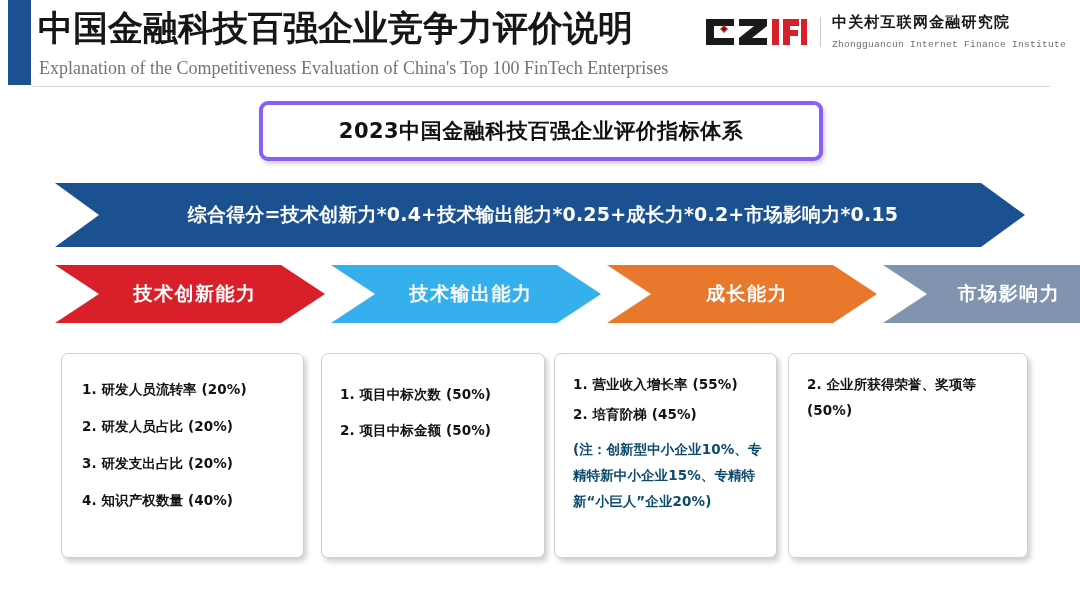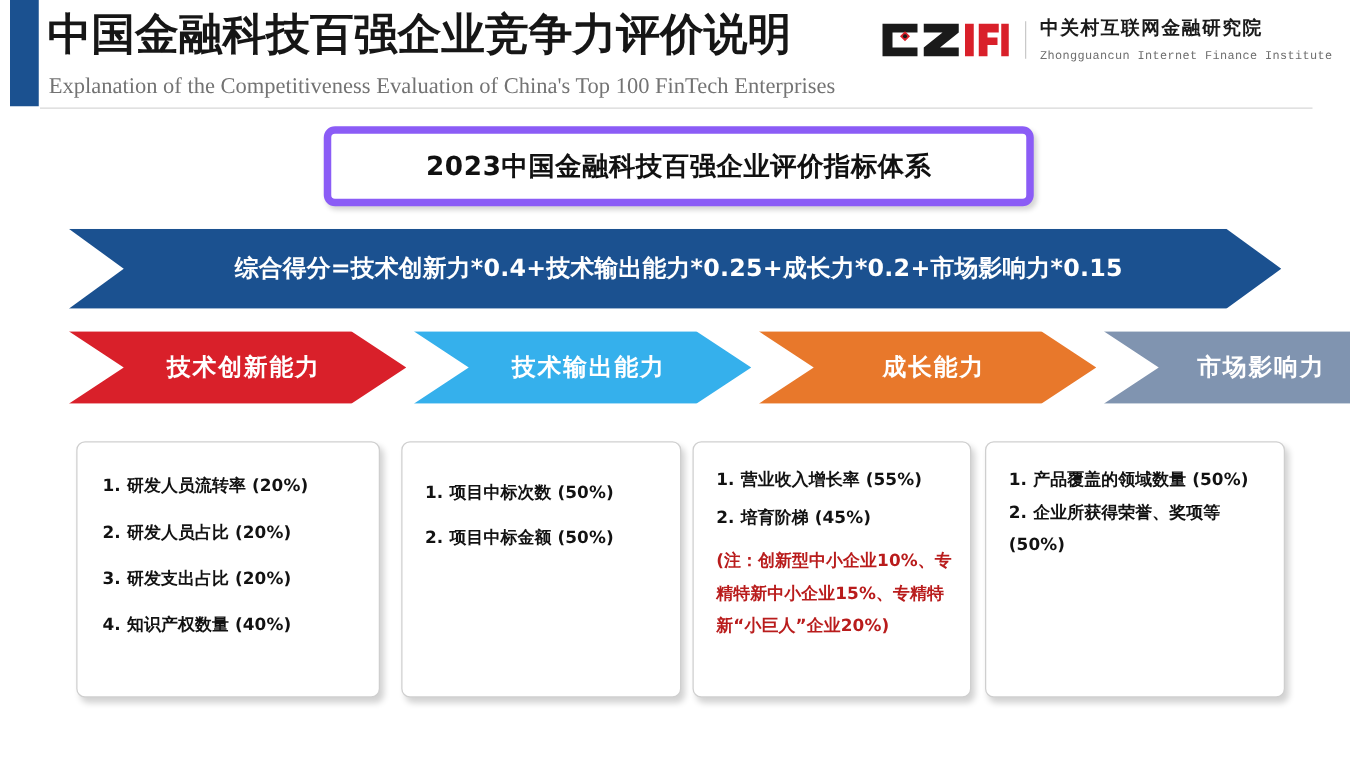--- a/index.html
+++ b/index.html
@@ -49,21 +49,21 @@
   }
   .logo-en{
     font-family:Liberation Mono, monospace;
     font-size:9.5px;line-height:12px;color:#6e6e6e;letter-spacing:.3px;
     white-space:nowrap;margin-top:8px;
   }
 
   
   .title-box{
     position:absolute;left:259px;top:101px;width:556px;height:52px;
-    border:6px solid #8b5cf6;border-radius:9px;background:#fff;
+    border:4px solid #8b5cf6;border-radius:9px;background:#fff;
     box-shadow:2px 3px 4px rgba(0,0,0,.17);
     display:flex;align-items:center;justify-content:center;
   }
   .title-box-text{
     font-family:"DejaVu Sans","Liberation Sans",sans-serif;
     font-weight:700;font-size:21px;color:#111;letter-spacing:.5px;white-space:nowrap;
   }
 
   
   .banner{
@@ -117,21 +117,21 @@
     line-height:17px;margin-bottom:15px;letter-spacing:.1px;
   }
   .card.k2 .c-line{margin-bottom:13px;}
   .card.k3 .c-line{margin-bottom:9px;}
   .card.k1{padding-top:32px;}
   .card.k1 .c-line{margin-bottom:19px;}
   .card.k0{padding-top:27px;padding-left:20px;}
   .card.k0 .c-line{margin-bottom:20px;}
   .c-note{
     font-family:"DejaVu Sans","Liberation Sans",sans-serif;
-    font-weight:700;font-size:13.5px;color:#b91c1c;
+    font-weight:700;font-size:13.5px;color:#0c4a6e;
     line-height:26px;letter-spacing:.1px;
   }
 </style>
 </head>
 <body>
 
 <div id="slide">
 
   <div class="accent-bar"></div>
   <div class="hdr-title">中国金融科技百强企业竞争力评价说明</div>
@@ -197,18 +197,17 @@
     <div class="c-line">2. 项目中标金额 (50%)</div>
   </div>
 
   <div class="card k2">
     <div class="c-line">1. 营业收入增长率 (55%)</div>
     <div class="c-line">2. 培育阶梯 (45%)</div>
     <div class="c-note">(注：创新型中小企业10%、专精特新中小企业15%、专精特新“小巨人”企业20%)</div>
   </div>
 
   <div class="card k3">
-    <div class="c-line">1. 产品覆盖的领域数量 (50%)</div>
     <div class="c-line">2. 企业所获得荣誉、奖项等</div>
     <div class="c-line">(50%)</div>
   </div>
 
 </div>
 
 </body></html>

